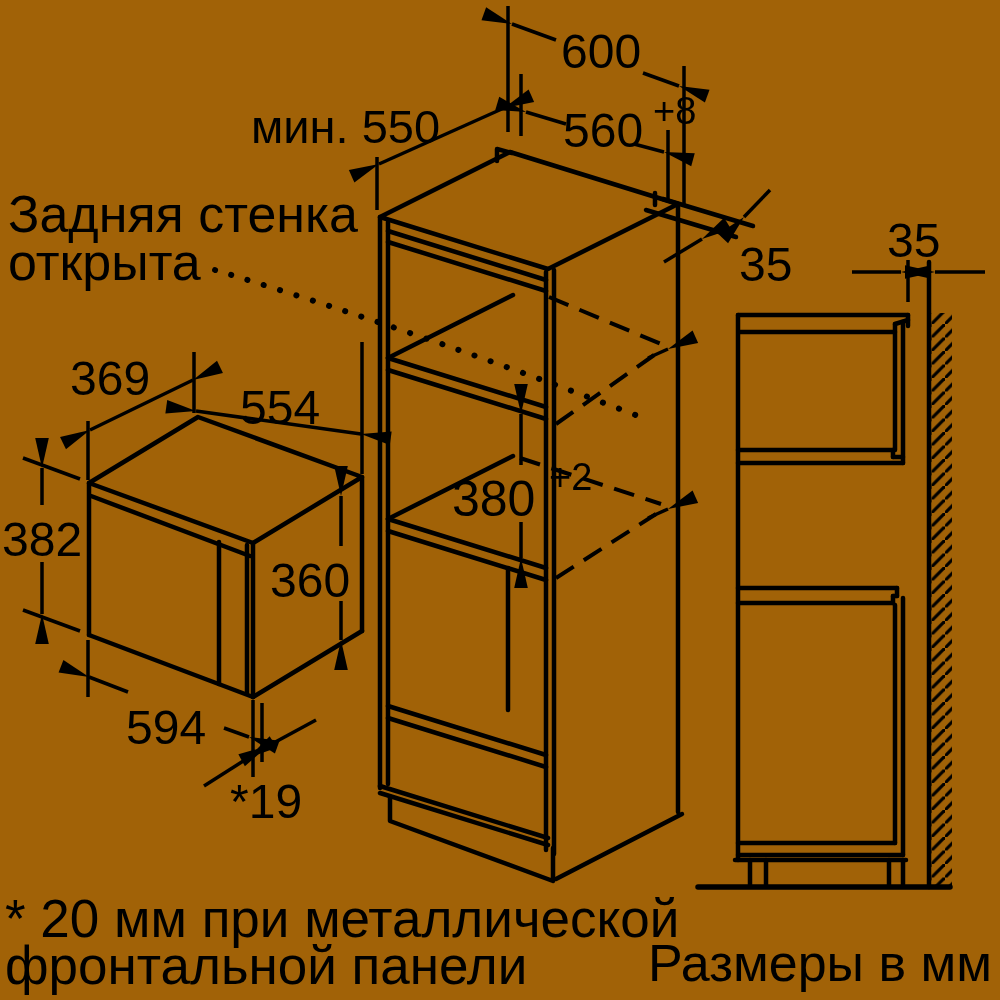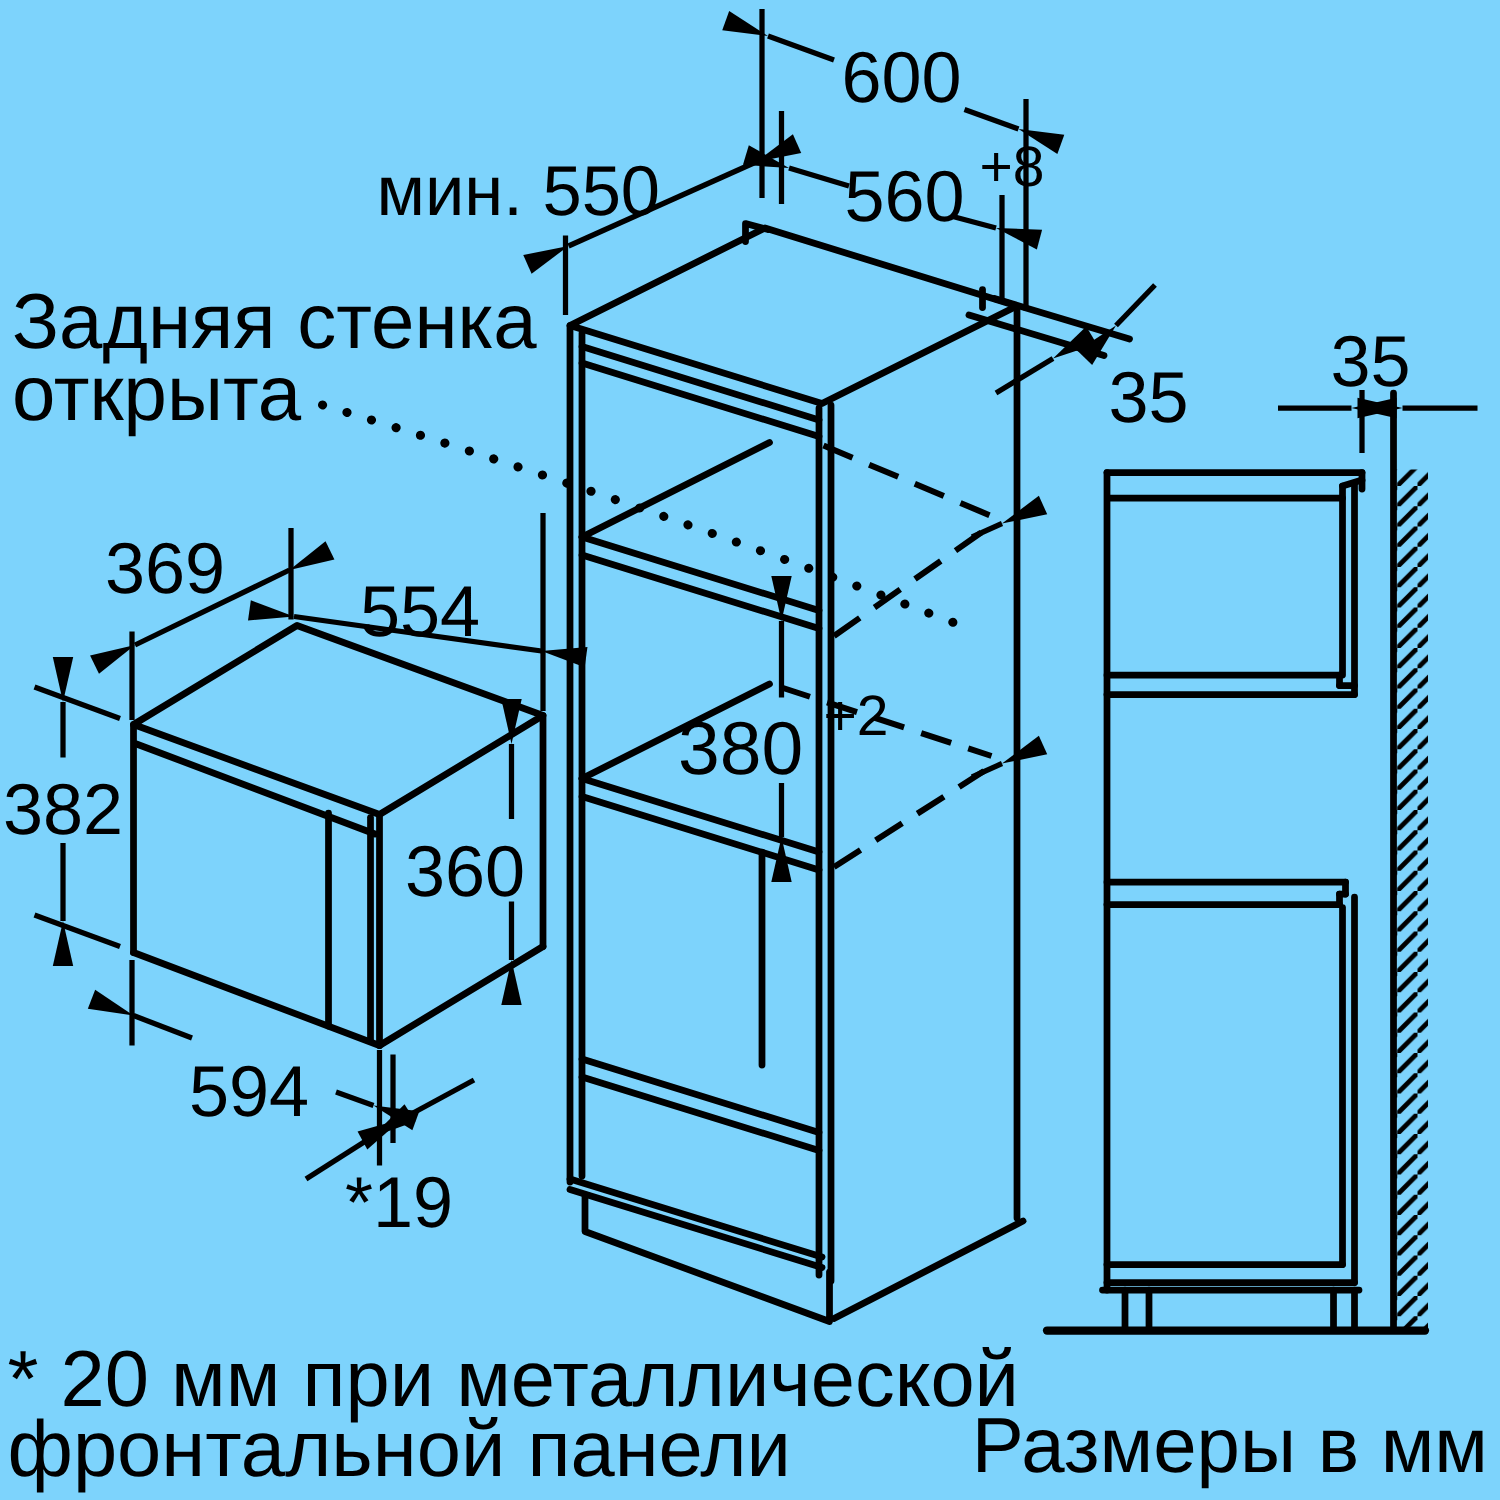--- a/index.html
+++ b/index.html
@@ -1,16 +1,16 @@
 <!DOCTYPE html>
 <html><head>
 <meta charset="utf-8">
 <style>
   html,body{margin:0;padding:0;background:#fff;}
-  .stage{width:1000px;height:1000px;position:relative;background:#7dd3fc;}
+  .stage{width:1000px;height:1000px;position:relative;background:#a16207;}
   svg{display:block;}
   text{font-family:"Liberation Sans", sans-serif; fill:#000;}
   .ln{stroke:#000;stroke-width:4.5;fill:none;stroke-linecap:round;stroke-linejoin:round;}
   .dim{stroke:#000;stroke-width:3.5;fill:none;stroke-linecap:butt;}
   .dash{stroke:#000;stroke-width:4;fill:none;stroke-dasharray:21 12;}
   .dots{stroke:#000;stroke-width:6;fill:none;stroke-dasharray:0.1 17;stroke-linecap:round;}
 </style>
 </head>
 <body>
 

